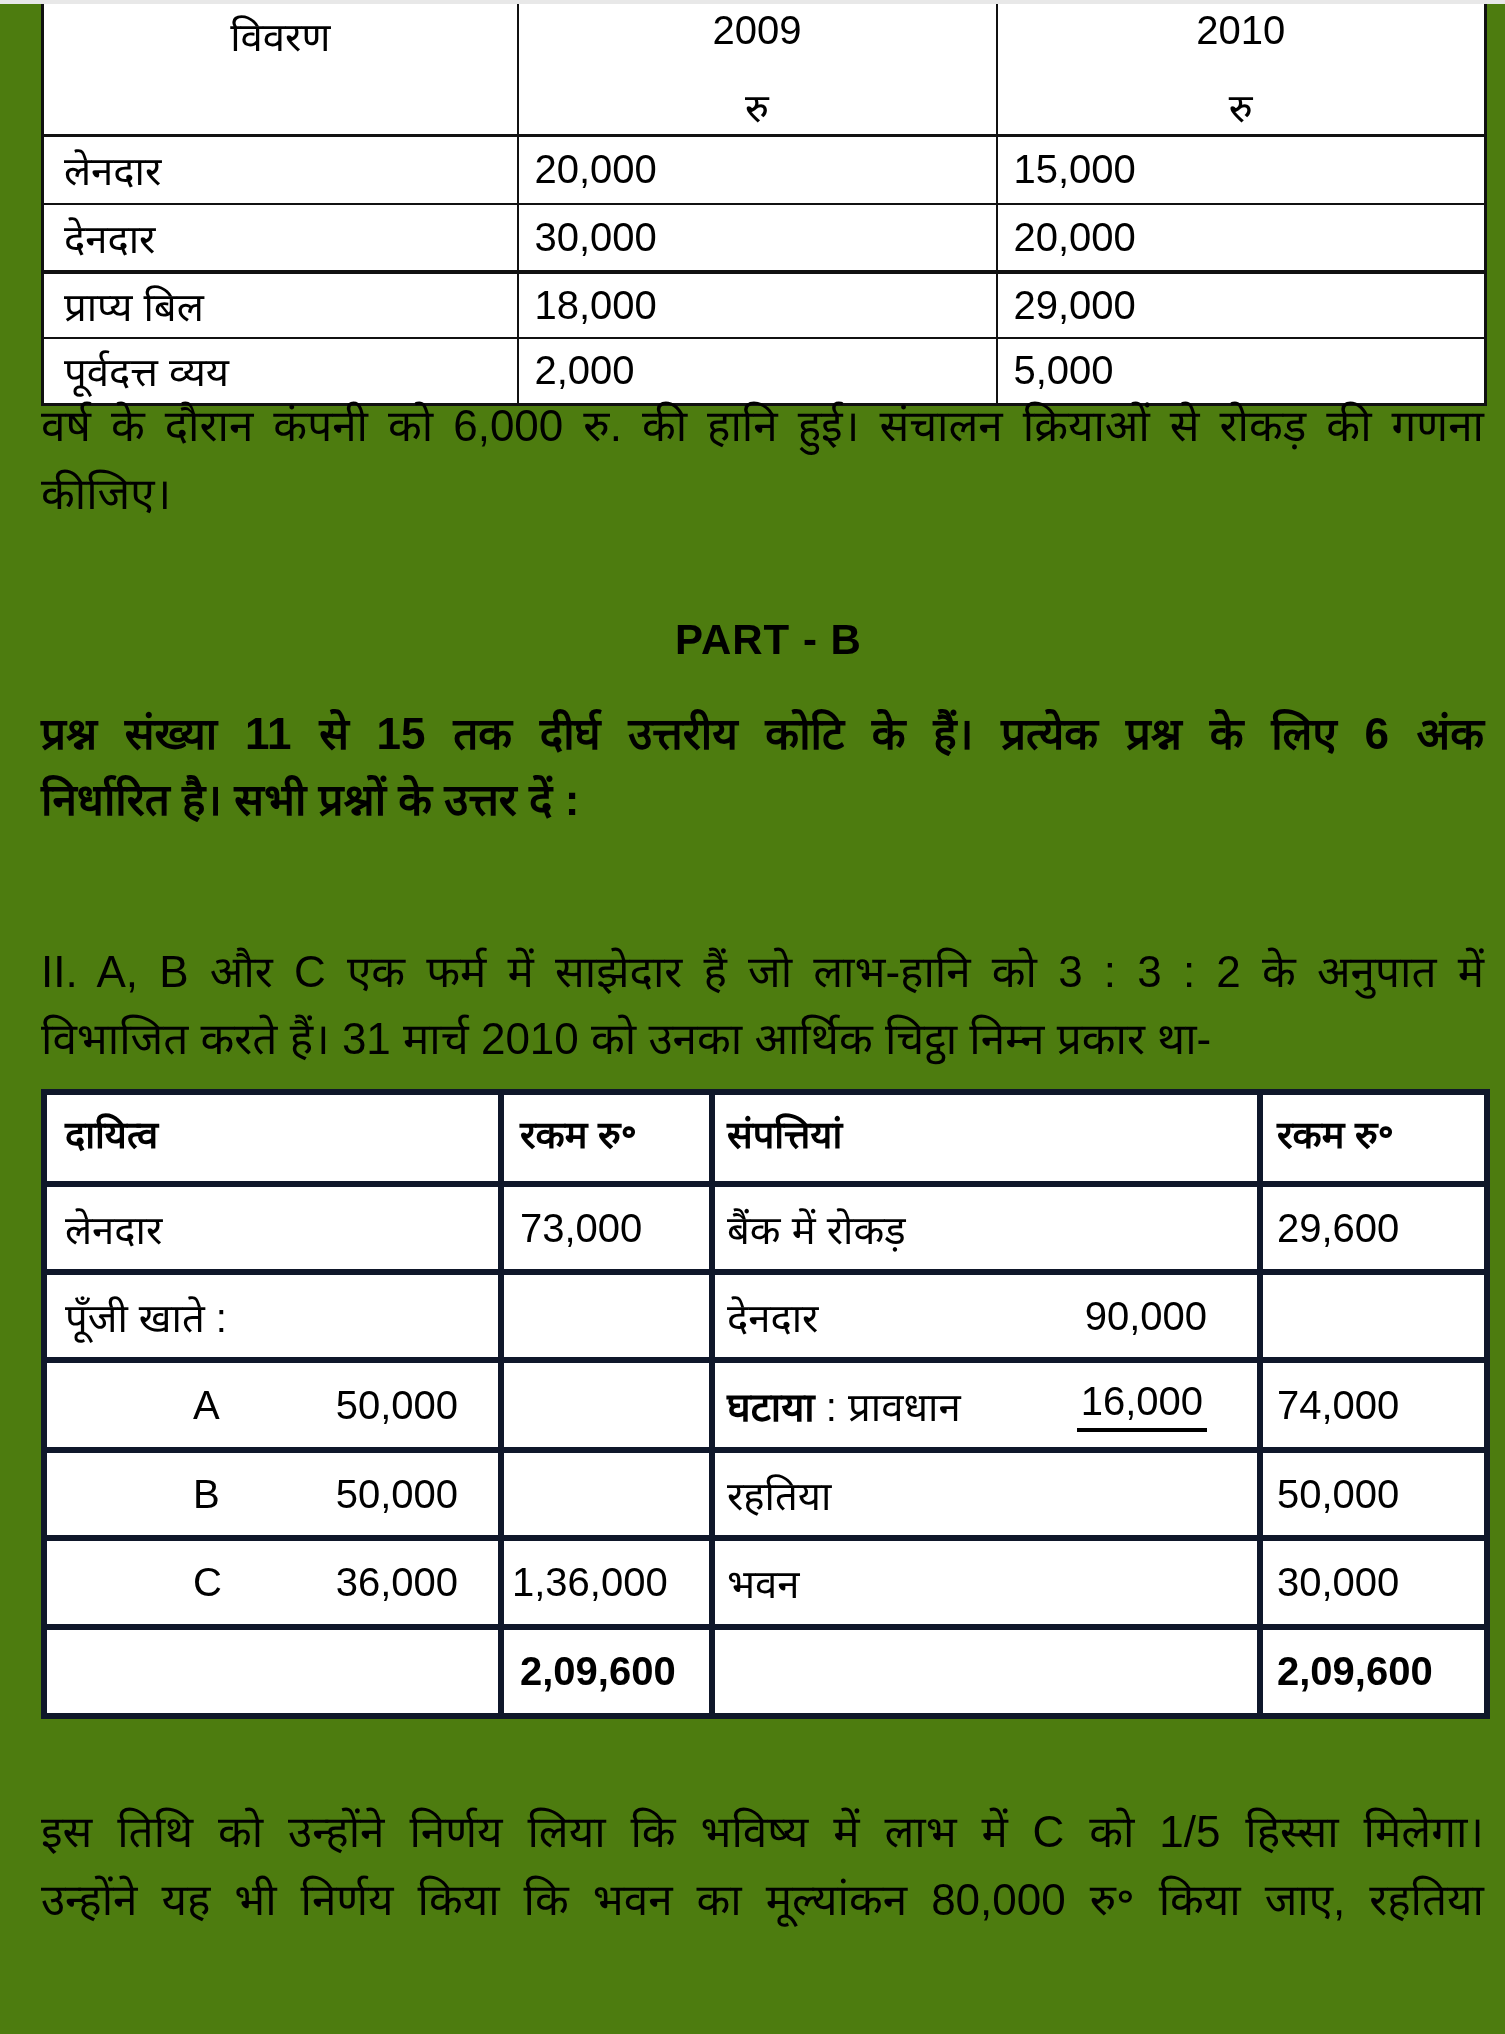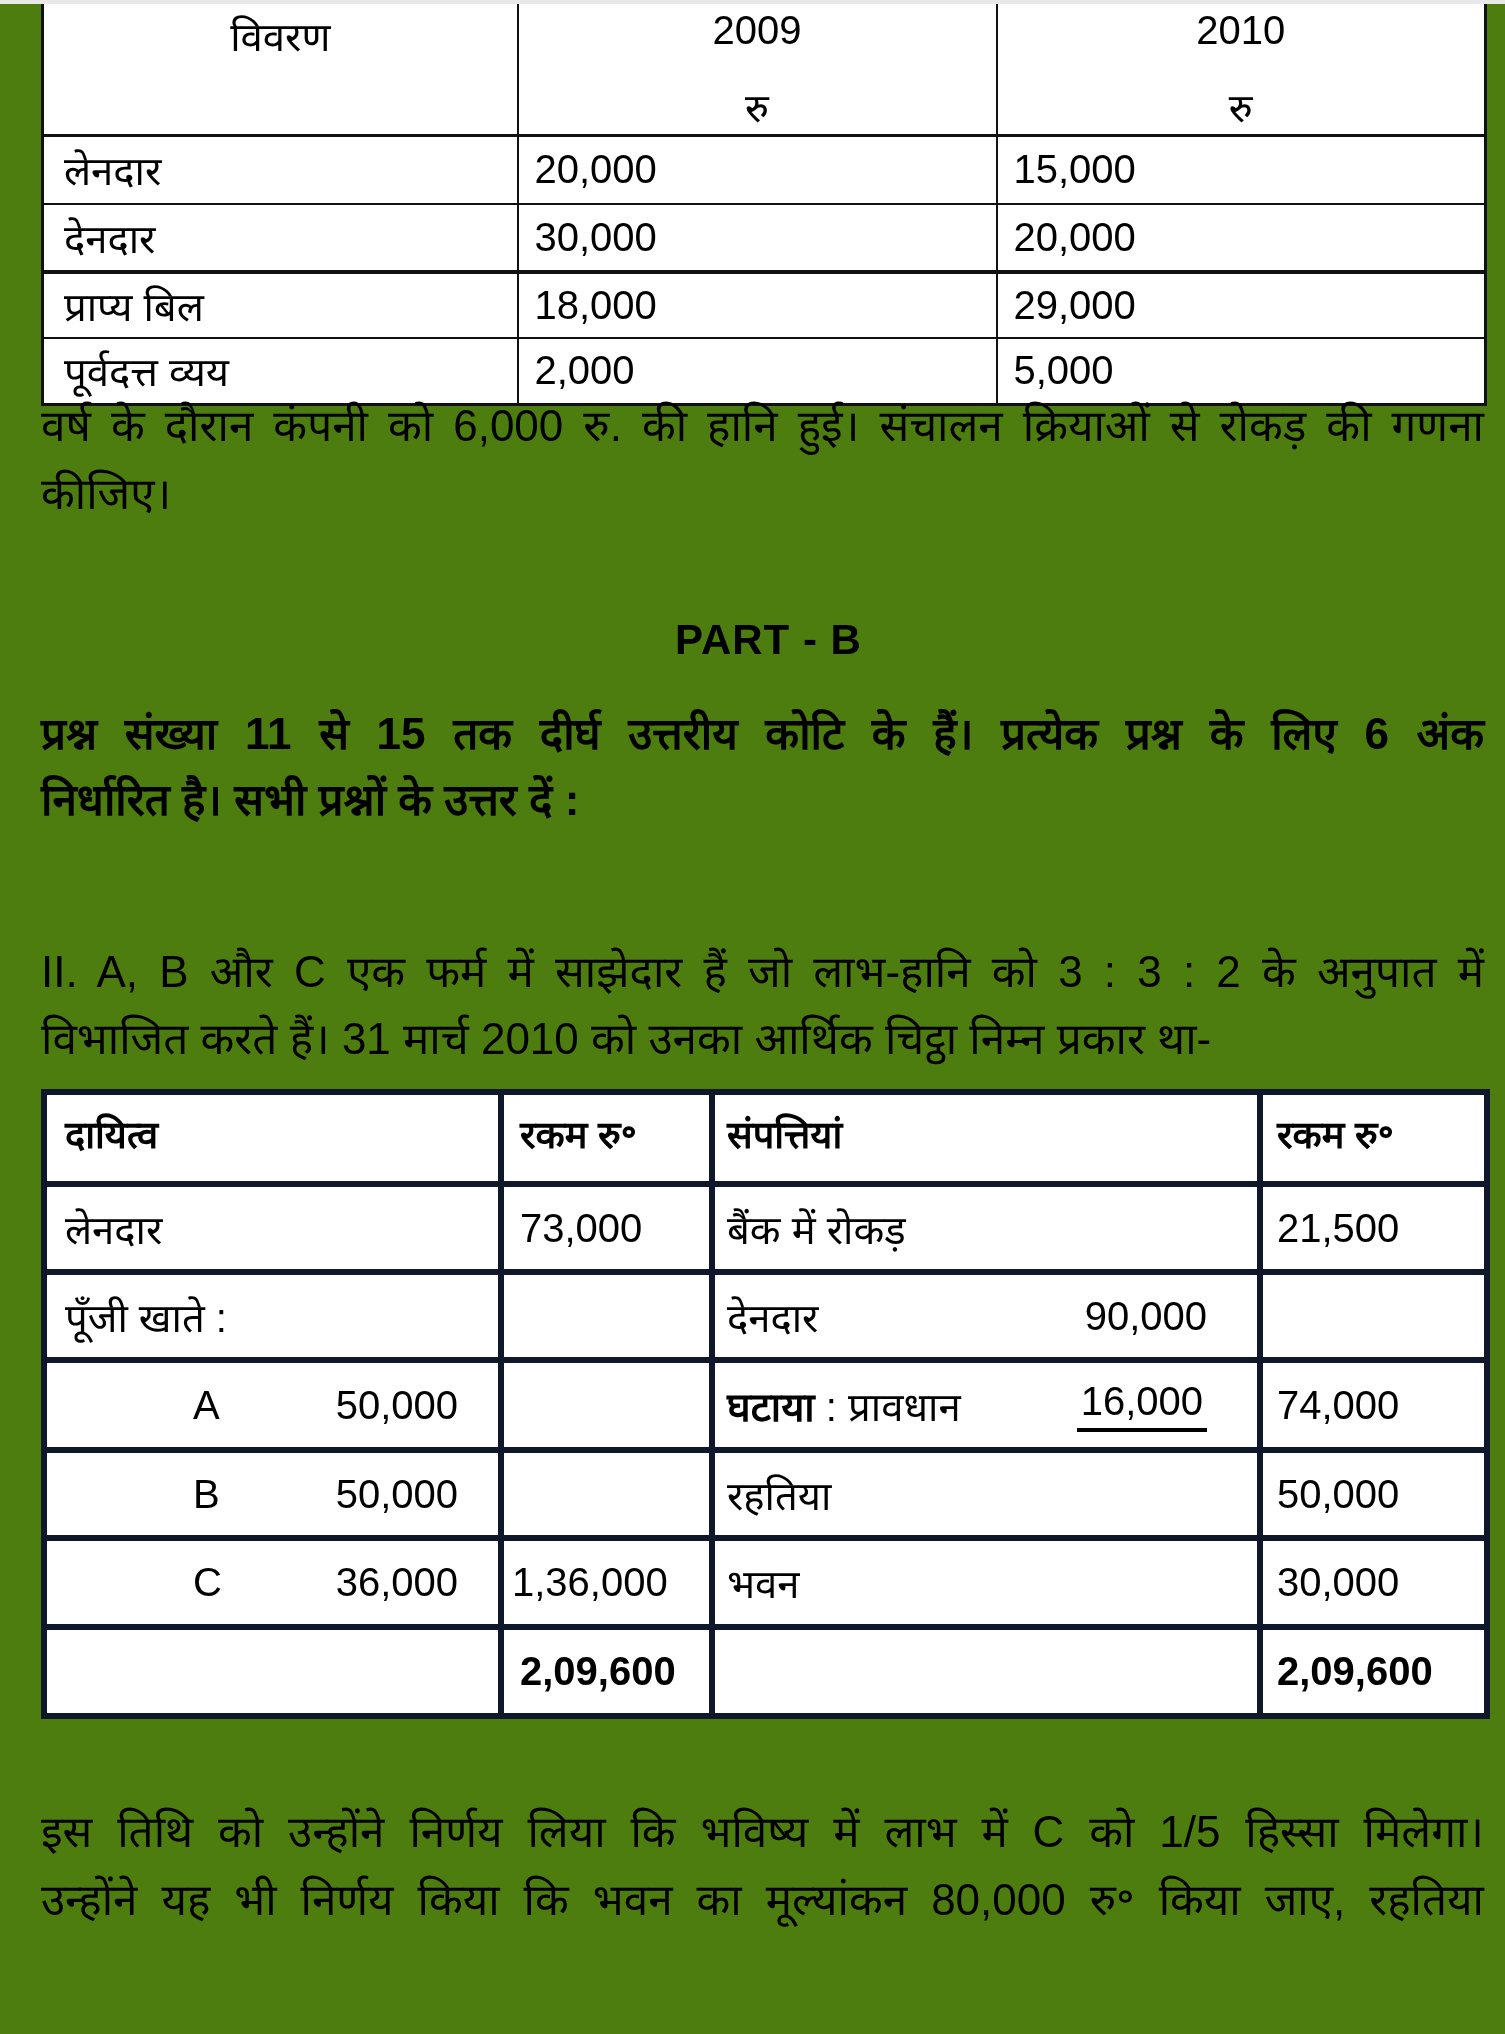--- a/index.html
+++ b/index.html
@@ -159,21 +159,21 @@
       <td class="pad-l">दायित्व</td>
       <td class="pad-a1">रकम रु॰</td>
       <td class="pad-as">संपत्तियां</td>
       <td class="pad-a2">रकम रु॰</td>
     </tr>
 
     <tr class="br1">
       <td class="pad-l">लेनदार</td>
       <td class="pad-a1">73,000</td>
       <td class="pad-as">बैंक में रोकड़</td>
-      <td class="pad-a2">21,500</td>
+      <td class="pad-a2">29,600</td>
     </tr>
 
     <tr class="br2">
       <td class="pad-l">पूँजी खाते :</td>
       <td></td>
       <td>
         <div class="flexcell asset-sub">
           <span>देनदार</span>
           <span>90,000</span>
         </div>

